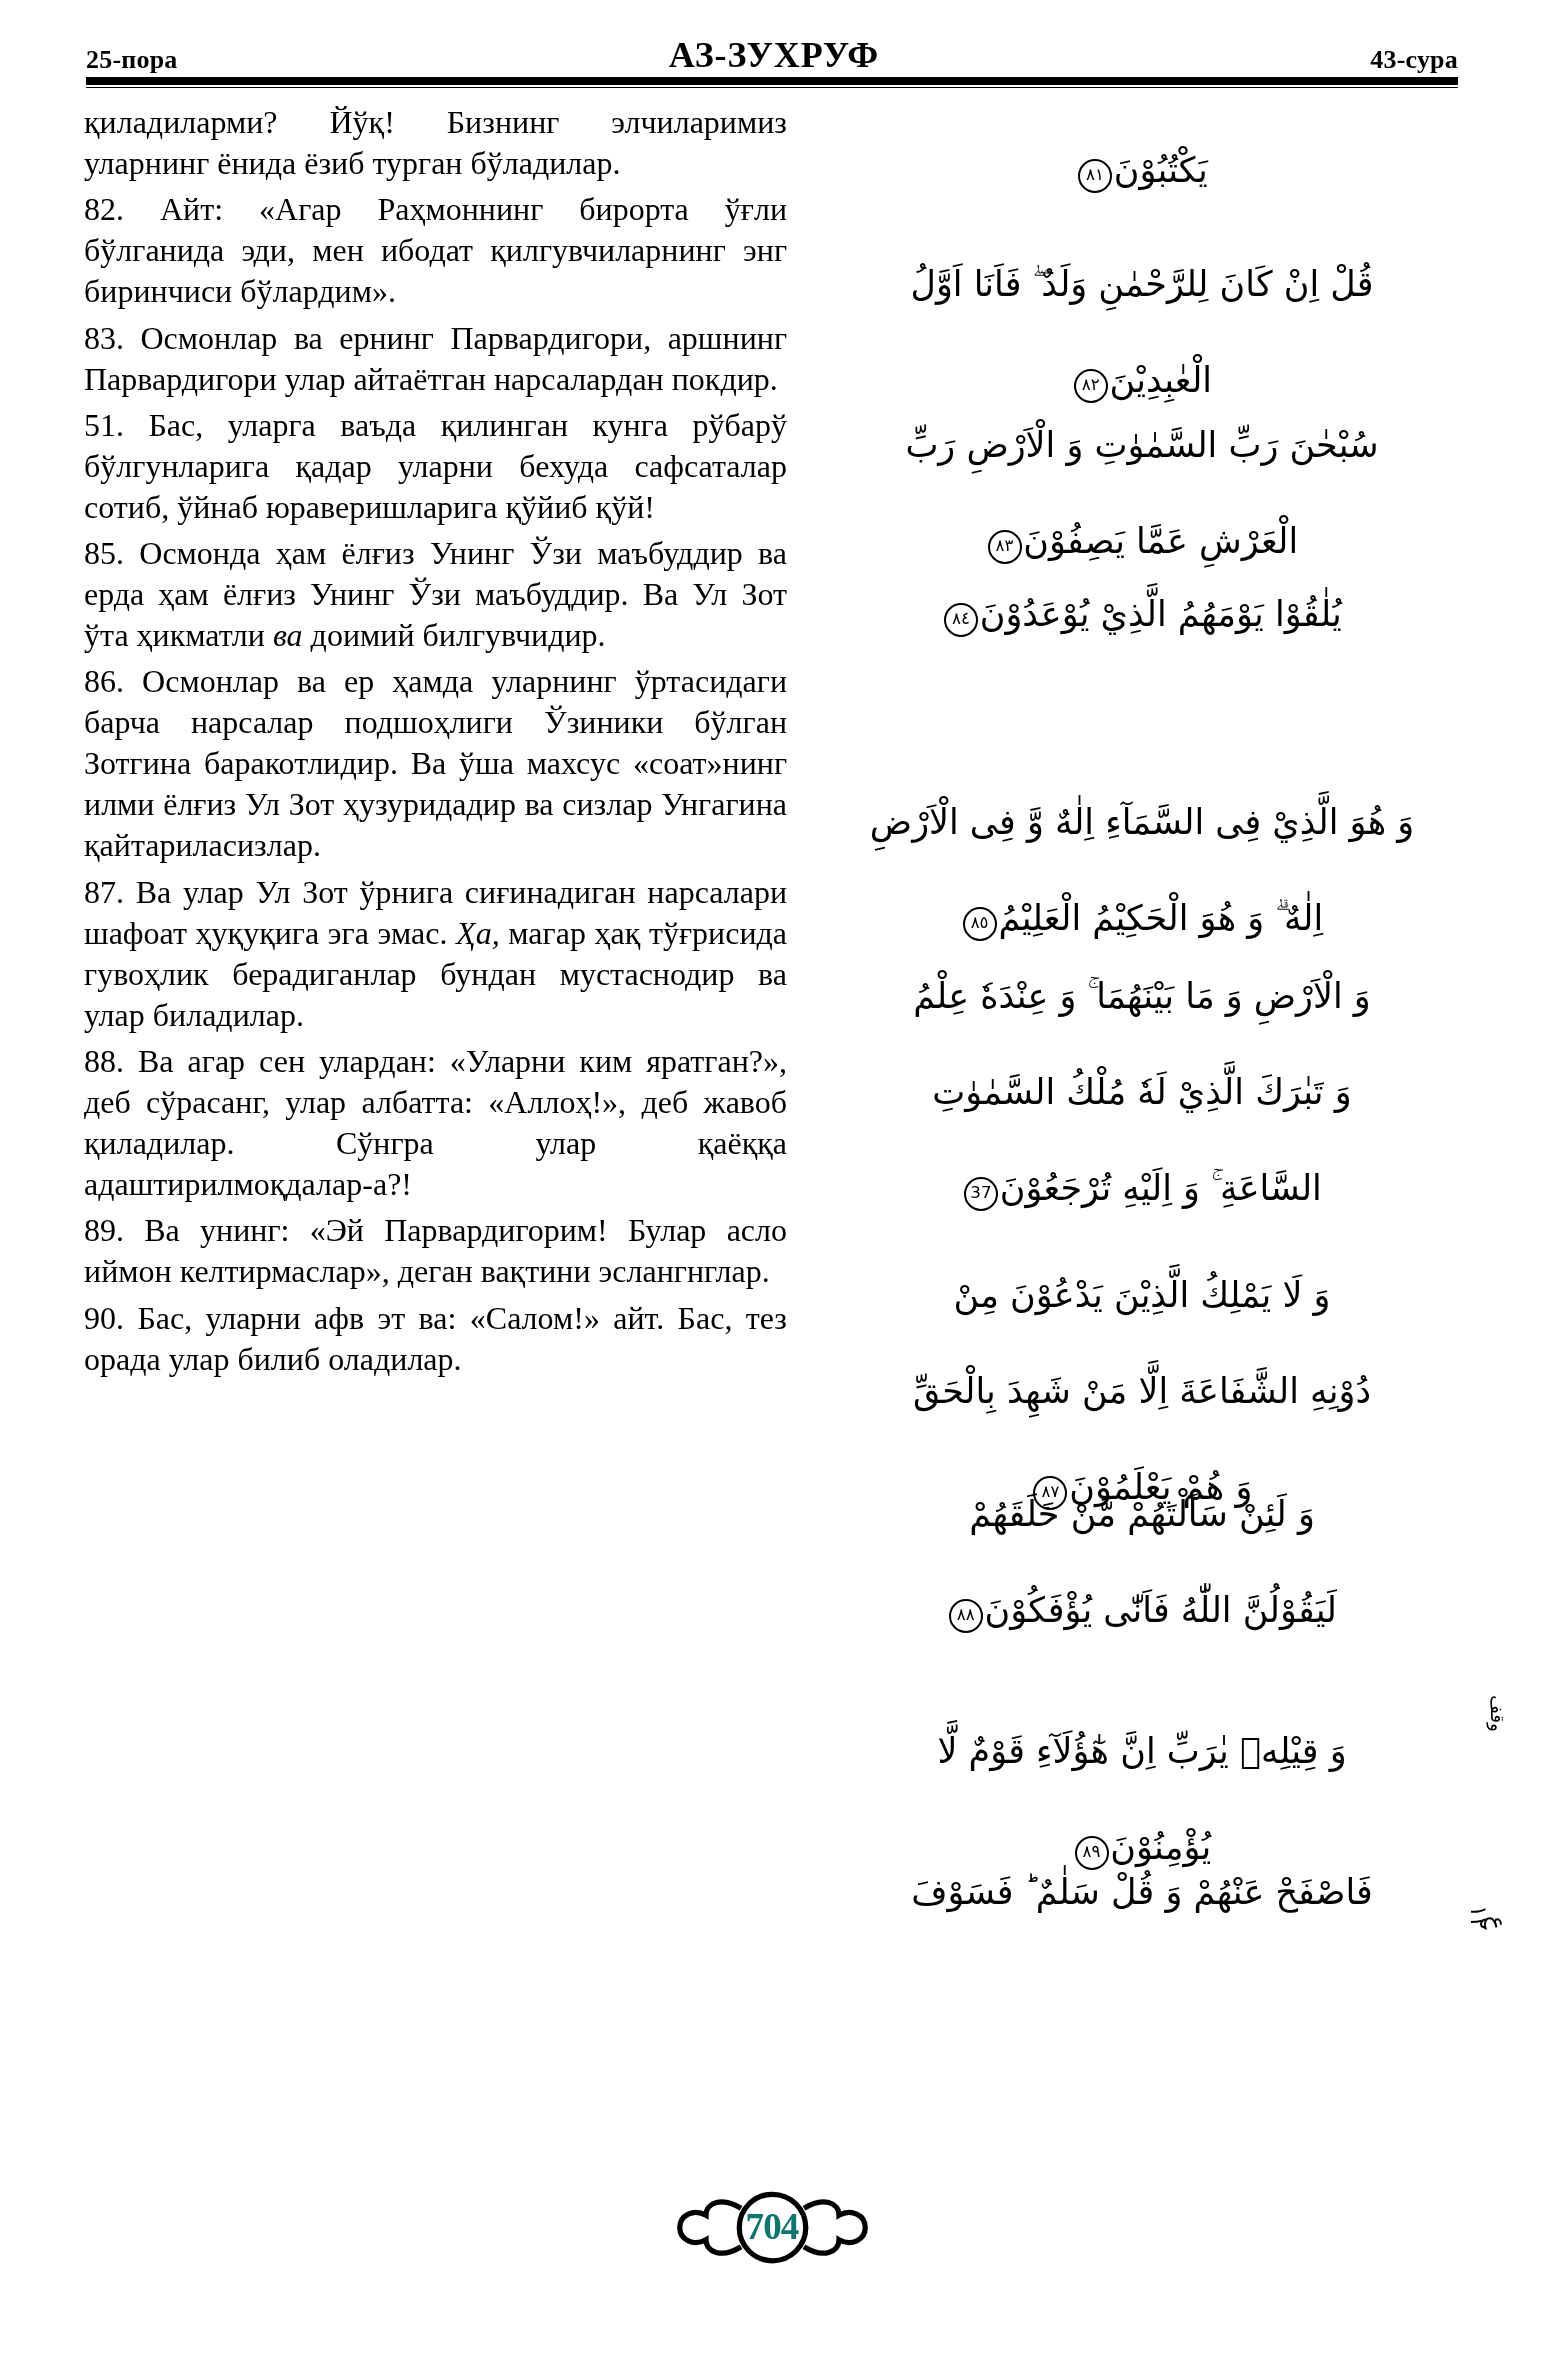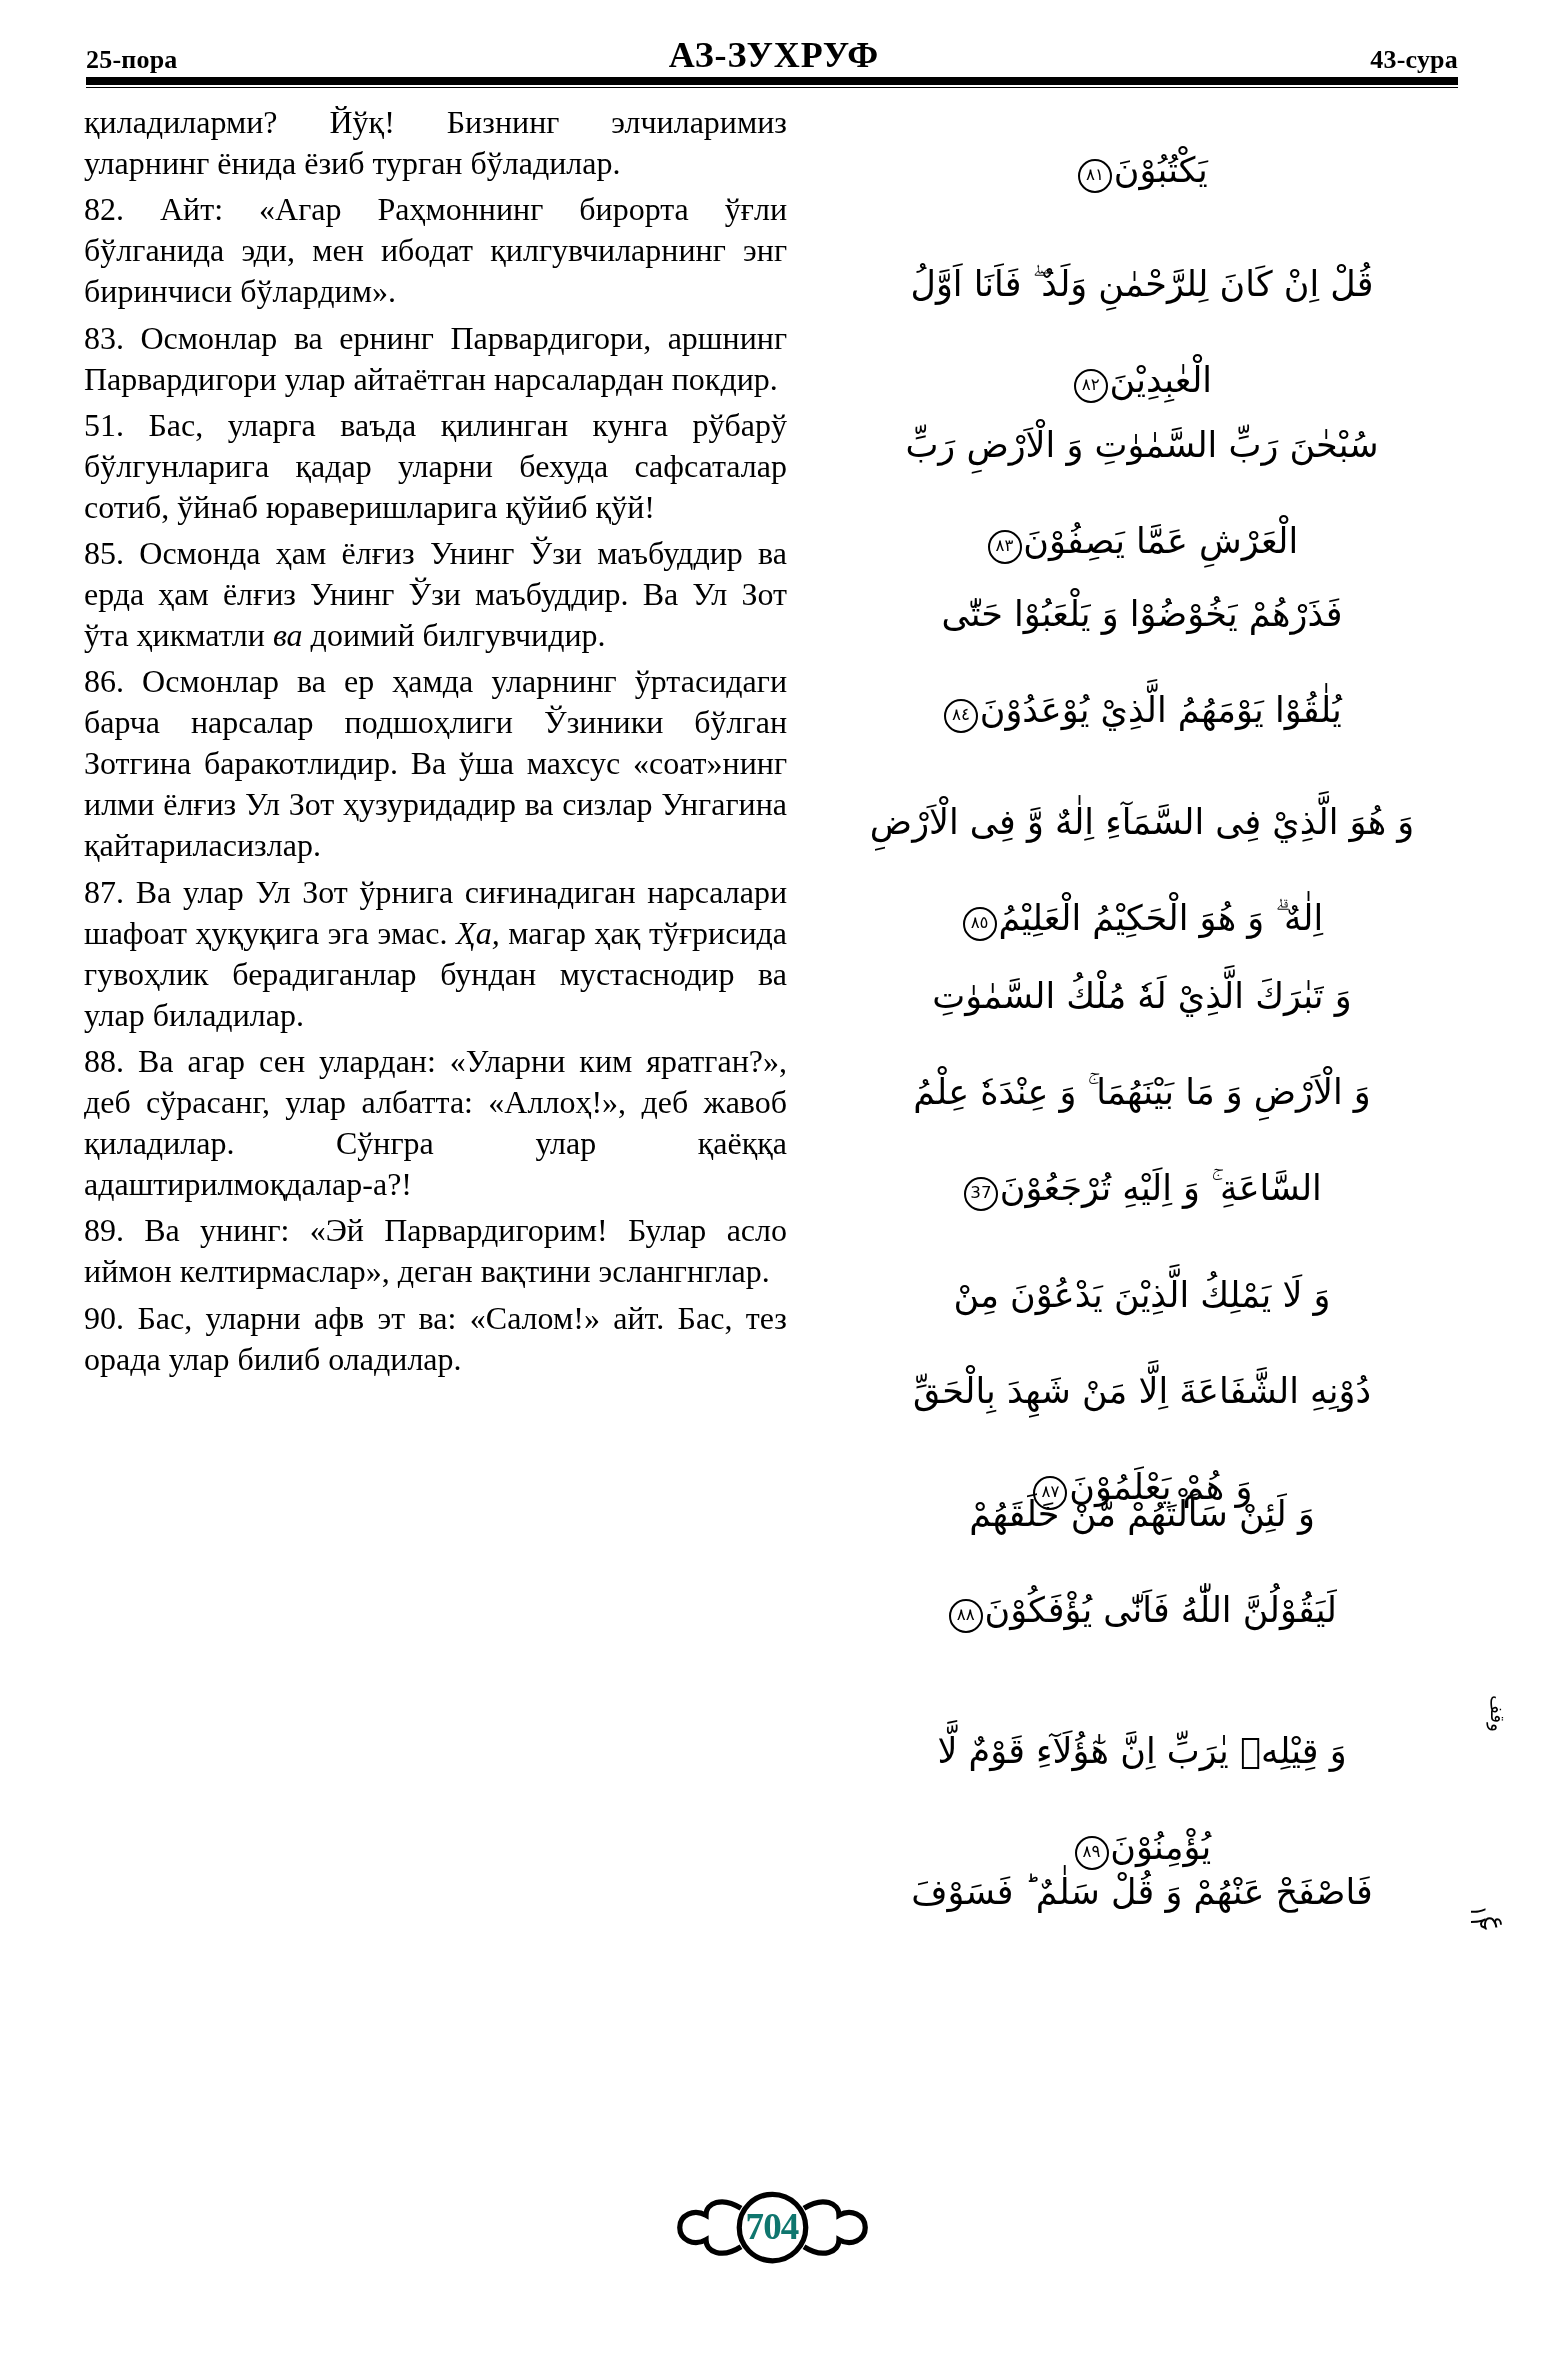--- a/index.html
+++ b/index.html
@@ -227,32 +227,31 @@
         <span class="ar-line c">قُلْ اِنْ كَانَ لِلرَّحْمٰنِ وَلَدٌ ۖ فَاَنَا اَوَّلُ</span>
         <span class="ar-line l"><span>الْعٰبِدِيْنَ</span><span class="ayah">٨٢</span></span>
       </div>
 
       <div class="ar-block b83">
         <span class="ar-line c">سُبْحٰنَ رَبِّ السَّمٰوٰتِ وَ الْاَرْضِ رَبِّ</span>
         <span class="ar-line l"><span>الْعَرْشِ عَمَّا يَصِفُوْنَ</span><span class="ayah">٨٣</span></span>
       </div>
 
       <div class="ar-block b84">
-        <span class="ar-line c">فَذَرْهُمْ يَخُوْضُوْا وَ يَلْعَبُوْا حَتّٰى</span>
         <span class="ar-line l"><span>يُلٰقُوْا يَوْمَهُمُ الَّذِيْ يُوْعَدُوْنَ</span><span class="ayah">٨٤</span></span>
       </div>
 
       <div class="ar-block b85">
         <span class="ar-line c">وَ هُوَ الَّذِيْ فِى السَّمَآءِ اِلٰهٌ وَّ فِى الْاَرْضِ</span>
         <span class="ar-line l"><span>اِلٰهٌ ۗ وَ هُوَ الْحَكِيْمُ الْعَلِيْمُ</span><span class="ayah">٨٥</span></span>
       </div>
 
       <div class="ar-block b86">
+        <span class="ar-line c">وَ الْاَرْضِ وَ مَا بَيْنَهُمَا ۚ وَ عِنْدَهٗ عِلْمُ</span>
         <span class="ar-line c">وَ تَبٰرَكَ الَّذِيْ لَهٗ مُلْكُ السَّمٰوٰتِ</span>
-        <span class="ar-line c">وَ الْاَرْضِ وَ مَا بَيْنَهُمَا ۚ وَ عِنْدَهٗ عِلْمُ</span>
         <span class="ar-line l"><span>السَّاعَةِ ۚ وَ اِلَيْهِ تُرْجَعُوْنَ</span><span class="ayah">37</span></span>
       </div>
 
       <div class="ar-block b87">
         <span class="ar-line c">وَ لَا يَمْلِكُ الَّذِيْنَ يَدْعُوْنَ مِنْ</span>
         <span class="ar-line c">دُوْنِهِ الشَّفَاعَةَ اِلَّا مَنْ شَهِدَ بِالْحَقِّ</span>
         <span class="ar-line l"><span>وَ هُمْ يَعْلَمُوْنَ</span><span class="ayah">٨٧</span></span>
       </div>
 
       <div class="ar-block b88">

